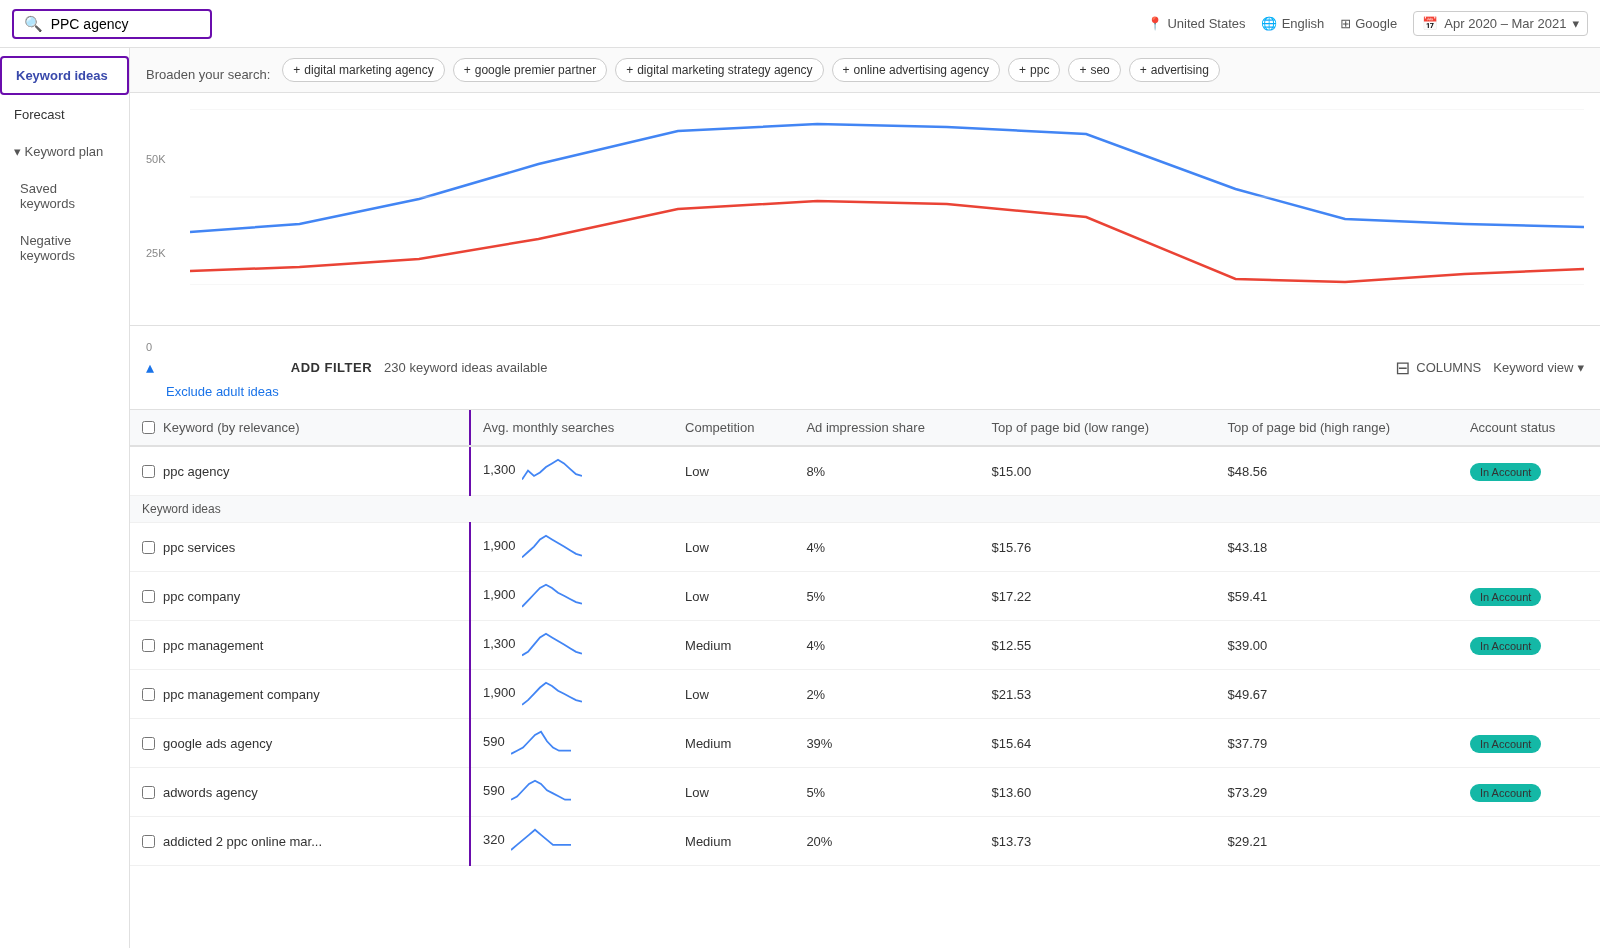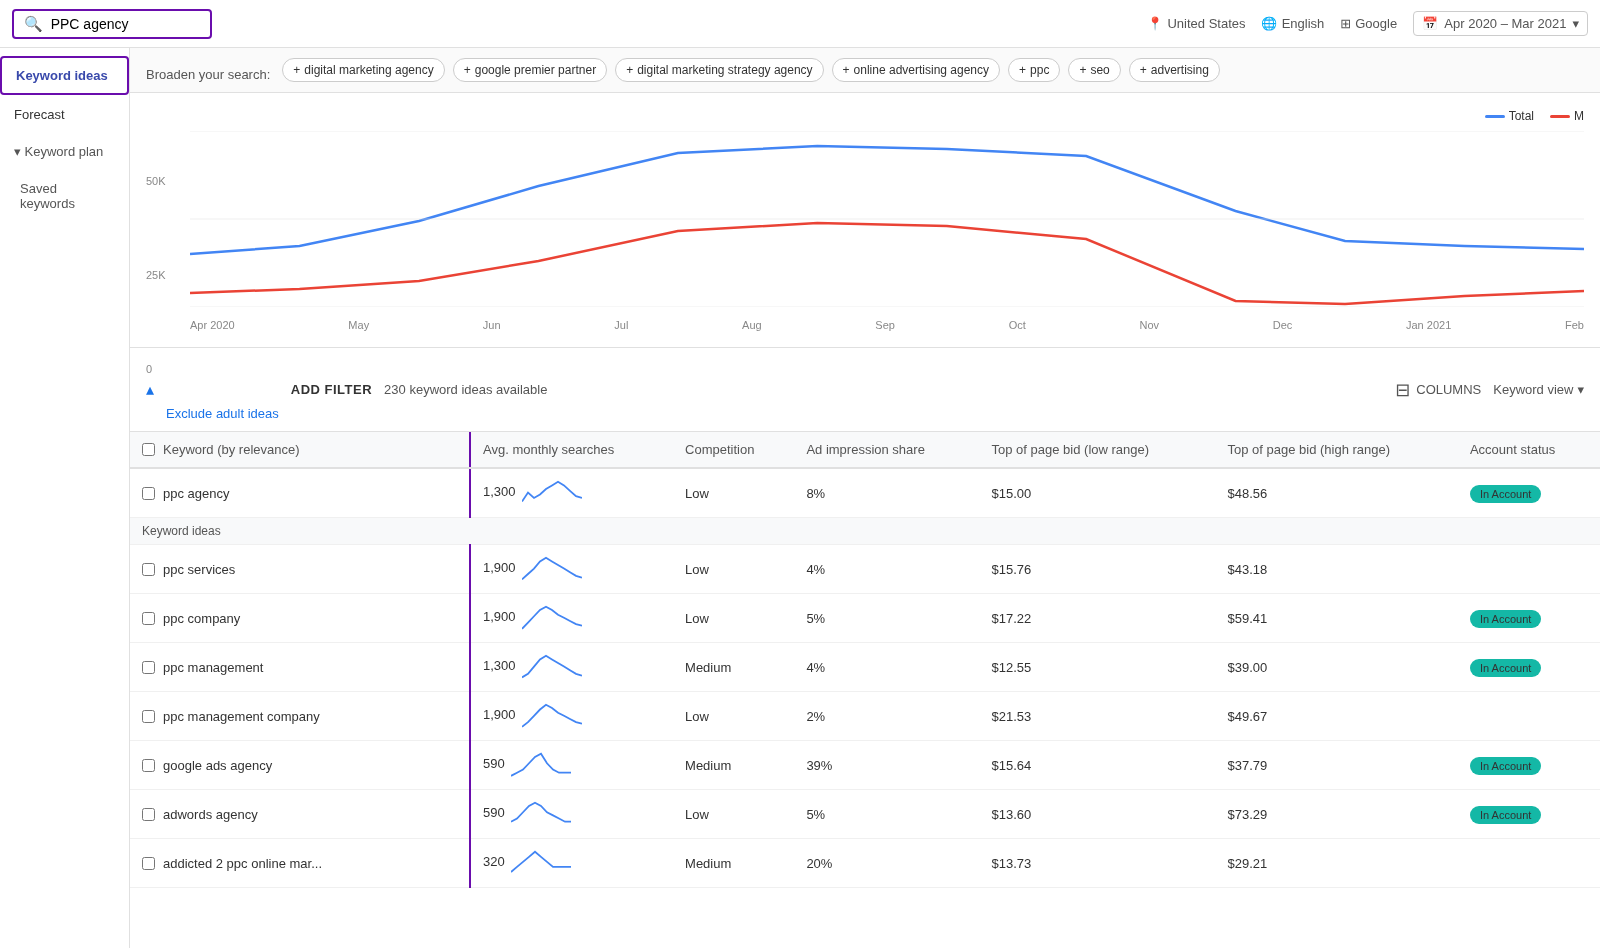--- a/index.html
+++ b/index.html
@@ -141,20 +141,23 @@
     <div class="sidebar-item">
       <span>Forecast</span>
     </div>
     <div class="sidebar-item section">
       <span>▾</span>
       <span>Keyword plan</span>
     </div>
     <div class="sidebar-item sub">
       <span>Saved keywords</span>
     </div>
+    <div class="sidebar-item sub">
+      <span>Negative keywords</span>
+    </div>
   </div>
 
   <div class="main-content">
 
     <div class="broaden-bar">
       <span class="broaden-label">Broaden your search:</span>
       <div class="broaden-chip">
           <span>+</span>
           <span>digital marketing agency</span>
         </div>
@@ -178,60 +181,37 @@
           <span>+</span>
           <span>seo</span>
         </div>
       <div class="broaden-chip">
           <span>+</span>
           <span>advertising</span>
         </div>
     </div>
 
     <div class="chart-section">
-      <div class="chart-legend">
-        <div class="legend-item">
-          <div class="legend-dot" style="background:#4285f4;"></div>
-          <span>Total</span>
-        </div>
-        <div class="legend-item">
-          <div class="legend-dot" style="background:#ea4335;"></div>
-          <span>M</span>
-        </div>
-      </div>
       <div class="chart-container">
         <div class="chart-y-labels">
           <span>50K</span>
           <span>25K</span>
           <span>0</span>
         </div>
         <div class="chart-area">
           <svg width="100%" height="100%" viewBox="0 0 1400 176" preserveAspectRatio="none">
 
             <polyline points="0,123 110,115 230,90 350,55 490,22 630,15 760,18 900,25 1050,80 1160,110 1280,115 1400,118" fill="none" stroke="#4285f4" stroke-width="2.5"></polyline>
 
             <polyline points="0,162 110,158 230,150 350,130 490,100 630,92 760,95 900,108 1050,170 1160,173 1280,165 1400,160" fill="none" stroke="#ea4335" stroke-width="2.5"></polyline>
 
             <line x1="0" y1="0" x2="1400" y2="0" stroke="#e0e0e0" stroke-width="0.5"></line>
             <line x1="0" y1="88" x2="1400" y2="88" stroke="#e0e0e0" stroke-width="0.5"></line>
             <line x1="0" y1="176" x2="1400" y2="176" stroke="#e0e0e0" stroke-width="0.5"></line>
           </svg>
-        </div>
-        <div class="chart-x-labels">
-          <span>Apr 2020</span>
-          <span>May</span>
-          <span>Jun</span>
-          <span>Jul</span>
-          <span>Aug</span>
-          <span>Sep</span>
-          <span>Oct</span>
-          <span>Nov</span>
-          <span>Dec</span>
-          <span>Jan 2021</span>
-          <span>Feb</span>
         </div>
       </div>
     </div>
 
     <div class="filter-bar">
       <span class="filter-icon">▴</span>
       <span class="exclude-link">Exclude adult ideas</span>
       <span class="add-filter-btn">ADD FILTER</span>
       <span class="keyword-count">230 keyword ideas available</span>
       <div class="filter-spacer"></div>

